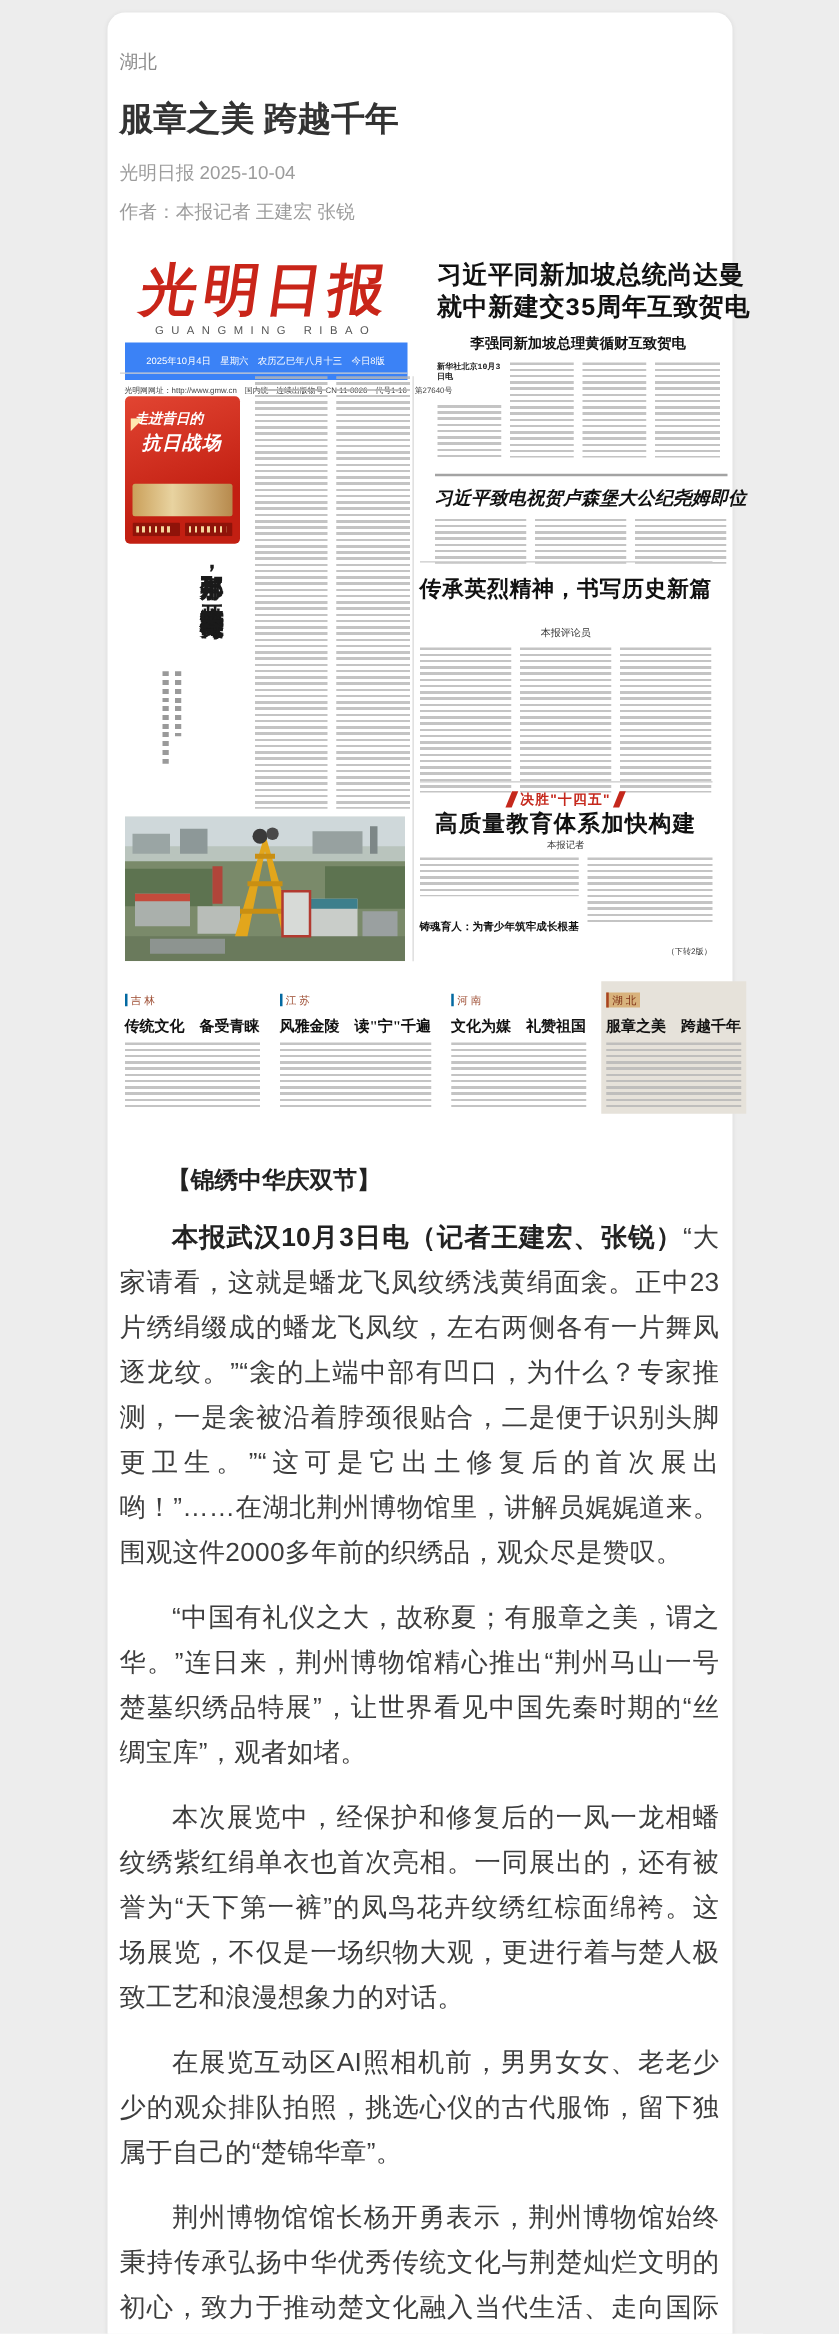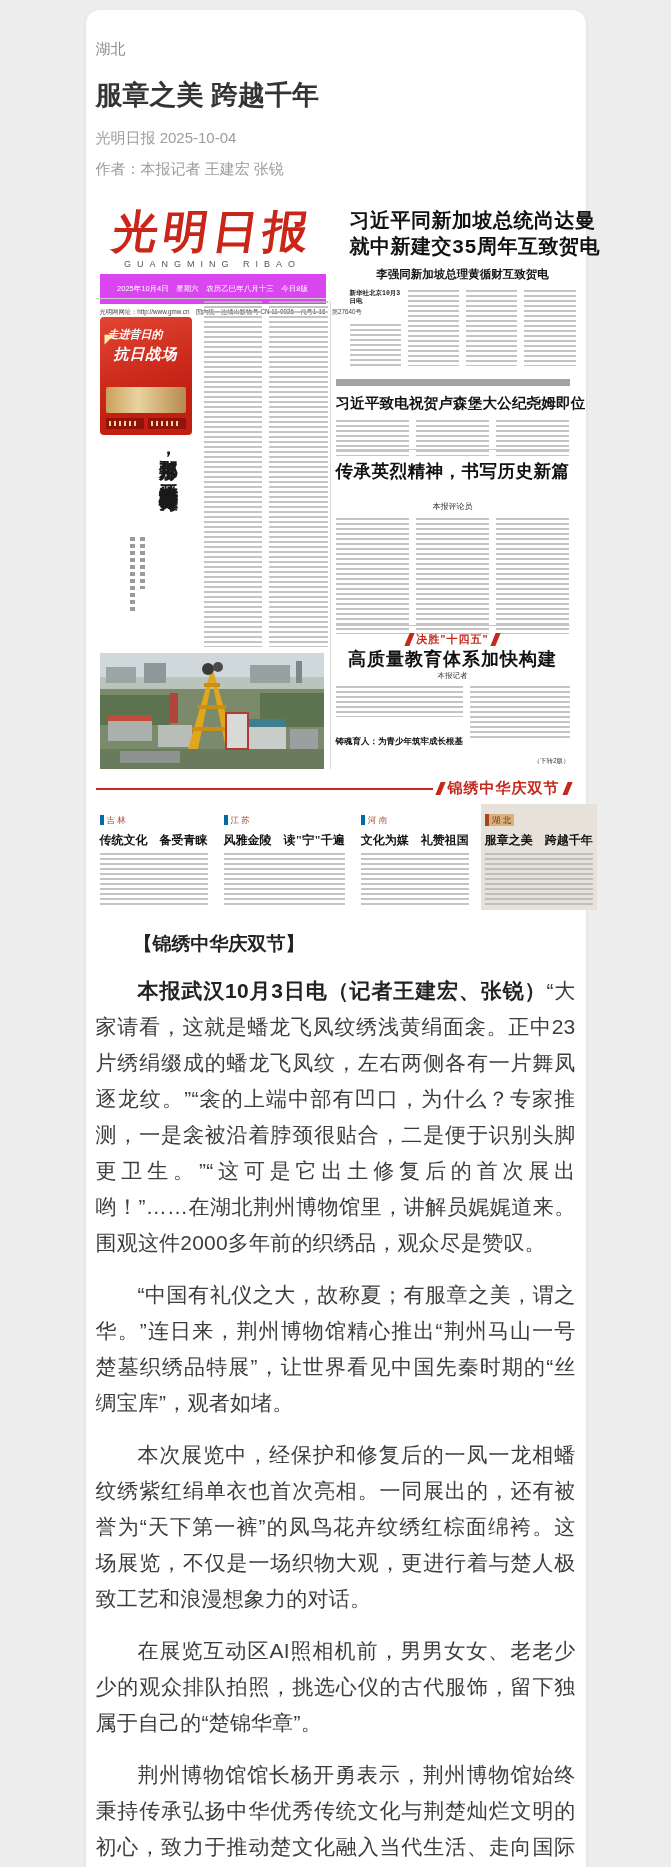--- a/index.html
+++ b/index.html
@@ -33,35 +33,35 @@
   .cols>div{flex:1;gap:16px;}
 
   
   .mh{left:4px;top:6px;width:226px;text-align:center;}
   .mh-name{
     font-family:"DejaVu Serif",serif;font-weight:900;
     font-size:45px;color:#c92519;letter-spacing:5px;line-height:50px;
     transform:skewX(-8deg);white-space:nowrap;
   }
   .mh-pinyin{font-size:9px;letter-spacing:6px;color:#555;margin-top:2px;}
-  .mh-bar{margin-top:5px;background:#d946ef;color:#fff;font-size:7.5px;padding:10px 1px;white-space:nowrap;}
+  .mh-bar{margin-top:5px;background:#3b82f6;color:#fff;font-size:7.5px;padding:10px 1px;white-space:nowrap;}
   .mh-pub{margin-top:4px;font-size:6.3px;color:#444;white-space:nowrap;text-align:left;width:300px;}
   .toprule{left:0;top:97px;width:230px;height:1px;background:#d0d0d0;}
   .vrule{left:234px;top:100px;width:1px;height:468px;background:#d8d8d8;}
 
   
   .lead{left:254px;top:8px;width:226px;font-family:Liberation Mono, monospace;}
   .lead-h{font-size:20px;font-weight:900;line-height:26px;text-align:center;letter-spacing:.5px;white-space:nowrap;}
   .lead-sub{font-size:11.5px;font-weight:700;text-align:center;margin-top:6px;white-space:nowrap;}
   .lead .cols{margin-top:8px;height:76px;}
   .xh{display:block;font-size:6.5px;font-weight:700;color:#222;line-height:8px;margin-bottom:2px;}
   .fill{flex:1;}
 
   
-  .story2{left:240px;top:178px;width:234px;border-top:7px solid #a3a3a3;padding-top:8px;}
+  .story2{left:252px;top:178px;width:234px;border-top:2px solid #a3a3a3;padding-top:8px;font-style:italic;}
   .s2-h{font-size:14.5px;font-weight:900;text-align:center;white-space:nowrap;letter-spacing:.2px;}
   .story2 .cols{margin-top:7px;height:36px;}
 
   
   .story3{left:240px;top:248px;width:234px;border-top:1px solid #c9c9c9;padding-top:9px;}
   .s3-h{font-family:"Liberation Serif",serif;font-size:17.5px;font-weight:900;text-align:center;white-space:nowrap;letter-spacing:.5px;}
   .s3-by{font-size:8px;text-align:center;color:#333;margin-top:18px;}
   .story3 .cols{margin-top:6px;height:116px;}
 
   
@@ -106,21 +106,21 @@
   .photo{left:4px;top:452px;width:224px;height:116px;overflow:hidden;}
 
   
   .strip{left:0;top:578px;width:474px;}
   .strip-banner{display:flex;align-items:center;gap:5px;}
   .strip-rule{flex:1;height:2px;background:#c5281c;}
   .banner-t{font-size:15px;font-weight:900;color:#c5281c;letter-spacing:1px;white-space:nowrap;}
   .strip-cols{display:flex;gap:8px;margin-top:6px;}
   .strip-col{flex:1;padding:5px 4px;box-sizing:border-box;}
   .strip-col.hl{background:#e6e2da;}
-  .region{font-size:8.5px;color:#9c4a2f;border-left:4px solid #0369a1;padding-left:3px;display:inline-block;line-height:10px;}
+  .region{font-size:8.5px;color:#9c4a2f;border-left:2px solid #0369a1;padding-left:3px;display:inline-block;line-height:10px;}
   .hl .region{background:#d8b27c;color:#7c2d12;border-left-color:#a8431f;padding:1px 3px;}
   .stitle{font-family:"Liberation Serif",serif;font-size:12px;font-weight:900;text-align:center;margin:5px 0 4px;white-space:nowrap;color:#111;}
   .strip-col .ft{height:52px;}
 
   
   .article{margin-top:30px;color:#3d3d3d;}
   .sec-head{font-size:19px;font-weight:700;color:#222;text-indent:2em;margin:0 0 6px;}
   .article p{
     font-size:21px;line-height:36px;text-align:justify;text-indent:2em;
     margin:16px 0 0;letter-spacing:.2px;
@@ -249,26 +249,20 @@
         <rect x="92" y="74" width="40" height="4" fill="#c98f12"></rect>
         <circle cx="108" cy="16" r="6" fill="#3a3a3a"></circle>
         <circle cx="118" cy="14" r="5" fill="#4a4a4a"></circle>
         <rect x="126" y="60" width="22" height="36" fill="#d7dad7"></rect>
         <rect x="126" y="60" width="22" height="36" fill="none" stroke="#b23a30" stroke-width="2"></rect>
         <rect x="70" y="40" width="8" height="30" fill="#b0453a"></rect>
       </svg>
     </div>
 
     <div class="abs strip">
-      <div class="strip-banner">
-        <div class="strip-rule"></div>
-        <span class="slash"></span>
-        <span class="banner-t">锦绣中华庆双节</span>
-        <span class="slash"></span>
-      </div>
       <div class="strip-cols">
         <div class="strip-col">
           <span class="region">吉 林</span>
           <div class="stitle">传统文化　备受青睐</div>
           <div class="ft"></div>
         </div>
         <div class="strip-col">
           <span class="region">江 苏</span>
           <div class="stitle">风雅金陵　读"宁"千遍</div>
           <div class="ft"></div>

